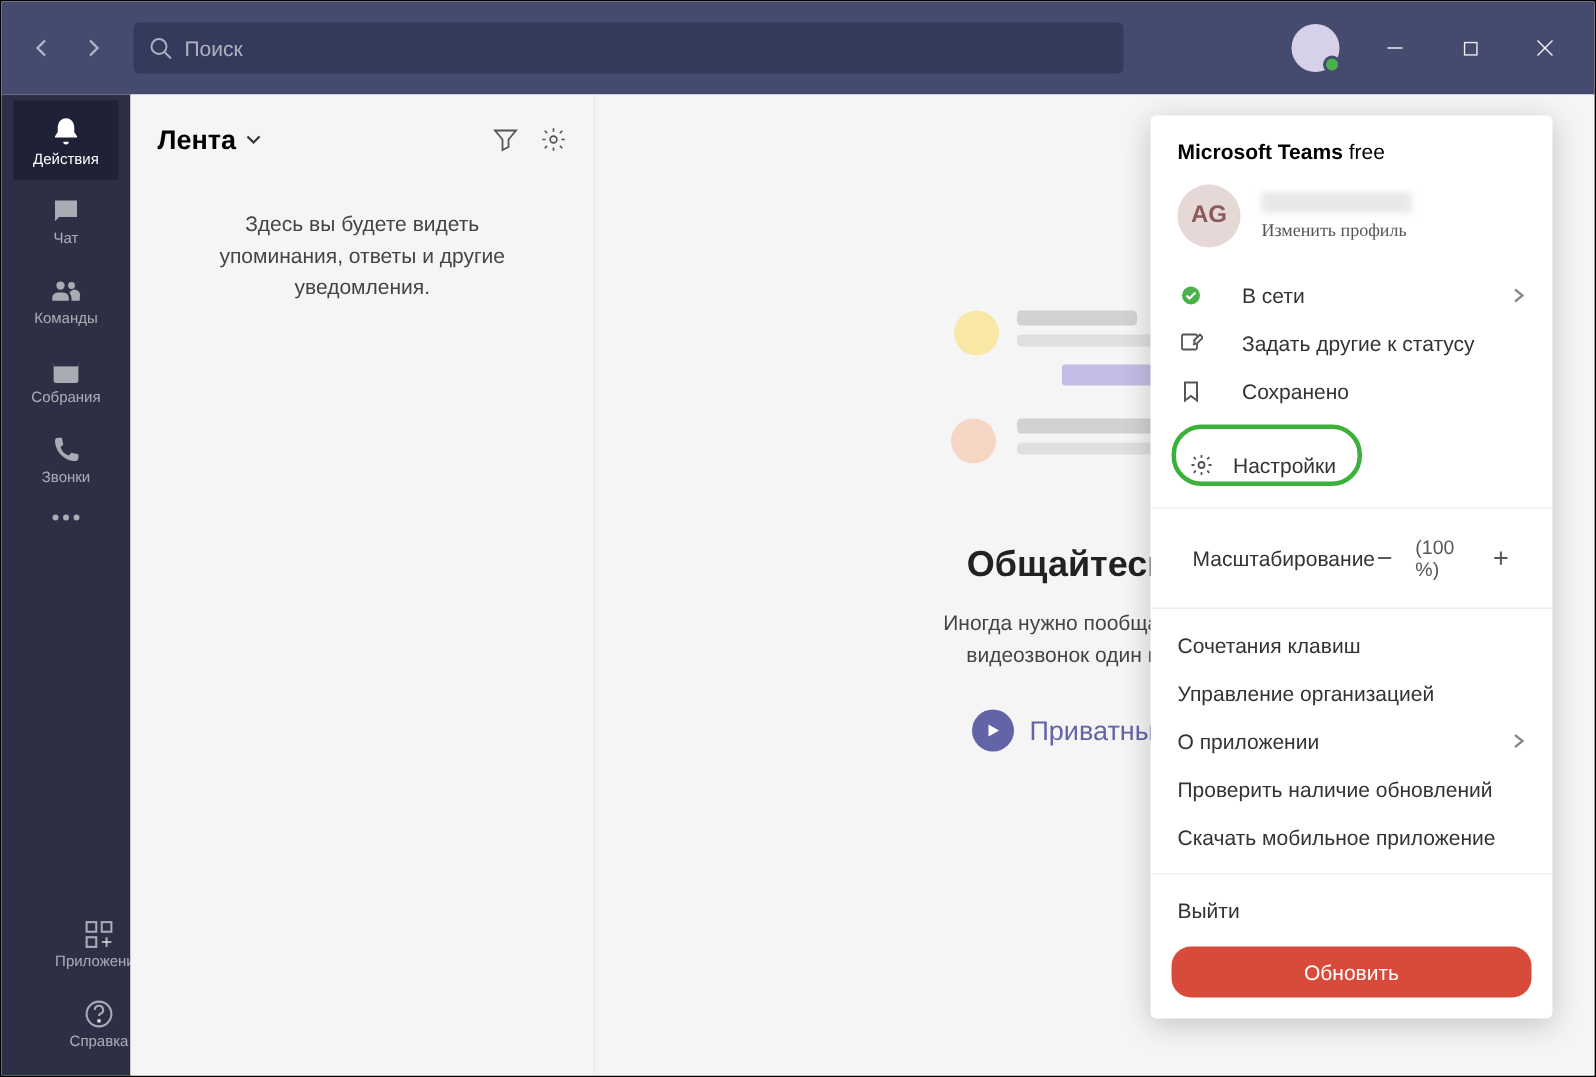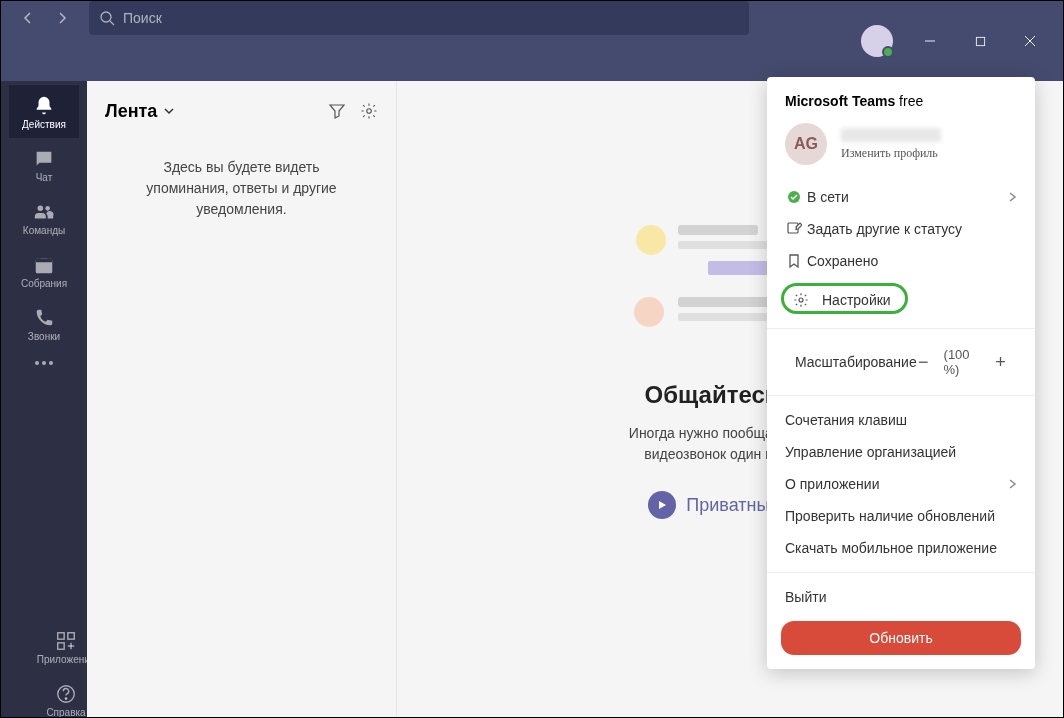--- a/index.html
+++ b/index.html
@@ -1,17 +1,17 @@
 <!DOCTYPE html>
 <html><head>
 <meta charset="utf-8">
 <style>
   * { box-sizing: border-box; margin: 0; padding: 0; font-family: 'Segoe UI', Arial, sans-serif; }
   body { width: 1064px; height: 718px; background: #fff; position: relative; border: 1px solid #000; overflow: hidden; }
-  .titlebar { height: 80px; background: #444b6e; display: flex; padding: 0 10px; }
+  .titlebar { height: 62px; background: #444b6e; display: flex; align-items: center; padding: 0 10px; }
   .nav-btn { width: 34px; height: 34px; display: flex; align-items: center; justify-content: center; color: rgba(255,255,255,0.6); cursor: pointer; }
   .search-box { flex: 1; max-width: 660px; height: 34px; background: #333a5c; border-radius: 4px; display: flex; align-items: center; padding: 0 10px; margin-left: 10px; }
   .search-box .icon { color: rgba(255,255,255,0.6); margin-right: 8px; }
   .search-input { background: transparent; border: none; outline: none; color: #fff; font-size: 14px; flex: 1; }
   .search-input::placeholder { color: rgba(255,255,255,0.6); }
   .titlebar-right { margin-left: auto; display: flex; align-items: center; gap: 4px; }
   .avatar-small { width: 32px; height: 32px; border-radius: 50%; background: #d6d0e8; position: relative; margin-right: 10px; }
   .avatar-small .presence { position: absolute; bottom: -1px; right: -1px; width: 12px; height: 12px; border-radius: 50%; background: #4ab04a; border: 2px solid #444b6e; }
   .win-btn { width: 46px; height: 32px; display: flex; align-items: center; justify-content: center; color: rgba(255,255,255,0.9); cursor: pointer; }
   .main { display: flex; height: calc(718px - 62px - 1px); }
@@ -40,25 +40,25 @@
   .content p { font-size: 14px; color: #444; text-align: center; line-height: 1.5; margin-bottom: 26px; }
   .priv-link { display: flex; align-items: center; gap: 10px; color: #6264a7; font-size: 18px; font-weight: 400; }
   .play-icon { width: 28px; height: 28px; border-radius: 50%; background: #6264a7; display: flex; align-items: center; justify-content: center; color: #fff; }
   .popup { position: absolute; top: 76px; right: 28px; width: 268px; background: #fff; box-shadow: 0 4px 20px rgba(0,0,0,0.2); border-radius: 4px; padding-bottom: 14px; }
   .popup-header { padding: 16px 18px 10px; font-size: 14px; }
   .popup-header b { font-weight: 700; }
   .popup-profile { display: flex; align-items: center; gap: 14px; padding: 4px 18px 16px; }
   .avatar-big { width: 42px; height: 42px; border-radius: 50%; background: #e6d8d6; display: flex; align-items: center; justify-content: center; font-weight: 700; color: #8a5a5a; font-size: 16px; }
   .profile-name { height: 14px; width: 100px; background: #e8e8e8; filter: blur(2px); margin-bottom: 4px; }
   .profile-edit { font-size: 12px; color: #555; font-family: Liberation Serif, serif; }
-  .popup-item { display: flex; align-items: center; gap: 4px; padding: 8px 18px; font-size: 14px; color: #333; cursor: pointer; position: relative; }
+  .popup-item { display: flex; align-items: center; gap: 25px; padding: 8px 18px; font-size: 14px; color: #333; cursor: pointer; position: relative; }
   .popup-item .micon { width: 18px; display: flex; justify-content: center; color: #555; }
   .popup-item .chevron-right { margin-left: auto; color: #888; }
   .popup-item.highlighted { padding: 6px 14px; }
-  .popup-item.highlighted .inner { display: flex; align-items: center; gap: 12px; border: 3px solid #3bb13b; border-radius: 20px; padding: 6px 14px 3px 8px; }
+  .popup-item.highlighted .inner { display: flex; align-items: center; gap: 12px; border: 3px solid #3bb13b; border-radius: 20px; padding: 16px 14px 3px 8px; }
   .popup-divider { height: 1px; background: #eee; margin: 8px 0; }
   .popup-zoom { display: flex; align-items: center; padding: 10px 28px; font-size: 14px; color: #333; }
   .zoom-controls { margin-left: auto; display: flex; align-items: center; gap: 14px; color: #555; }
   .zoom-val { font-size: 13px; }
   .zoom-btn { font-size: 18px; cursor: pointer; width: 16px; text-align: center; }
   .popup-btn { margin: 8px 14px 0; background: #d84b3a; color: #fff; text-align: center; padding: 9px; border-radius: 13px; font-size: 14px; cursor: pointer; }
   svg { display: block; }
 </style>
 </head>
 <body>

